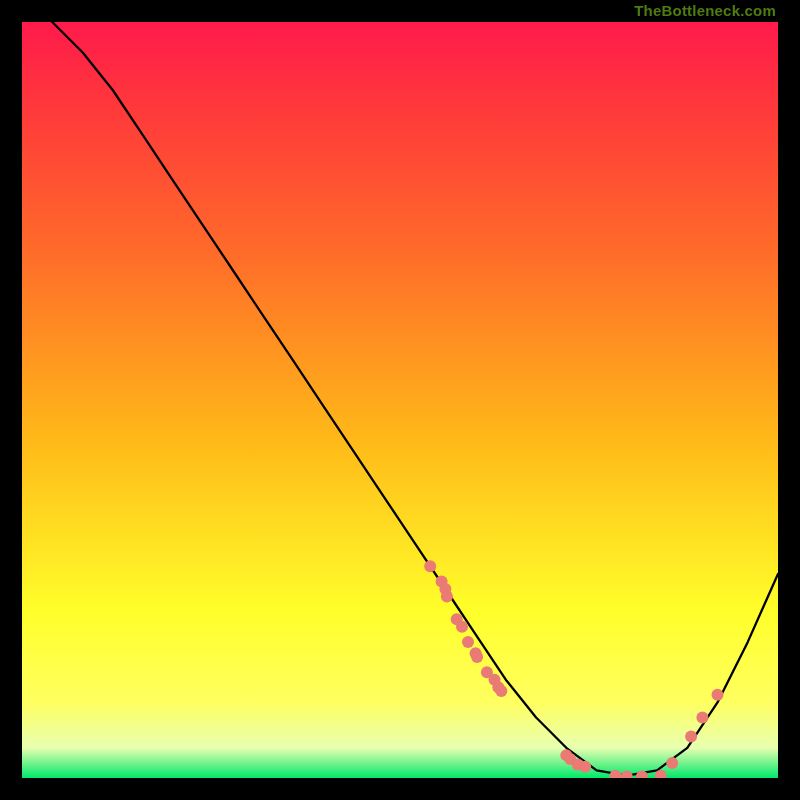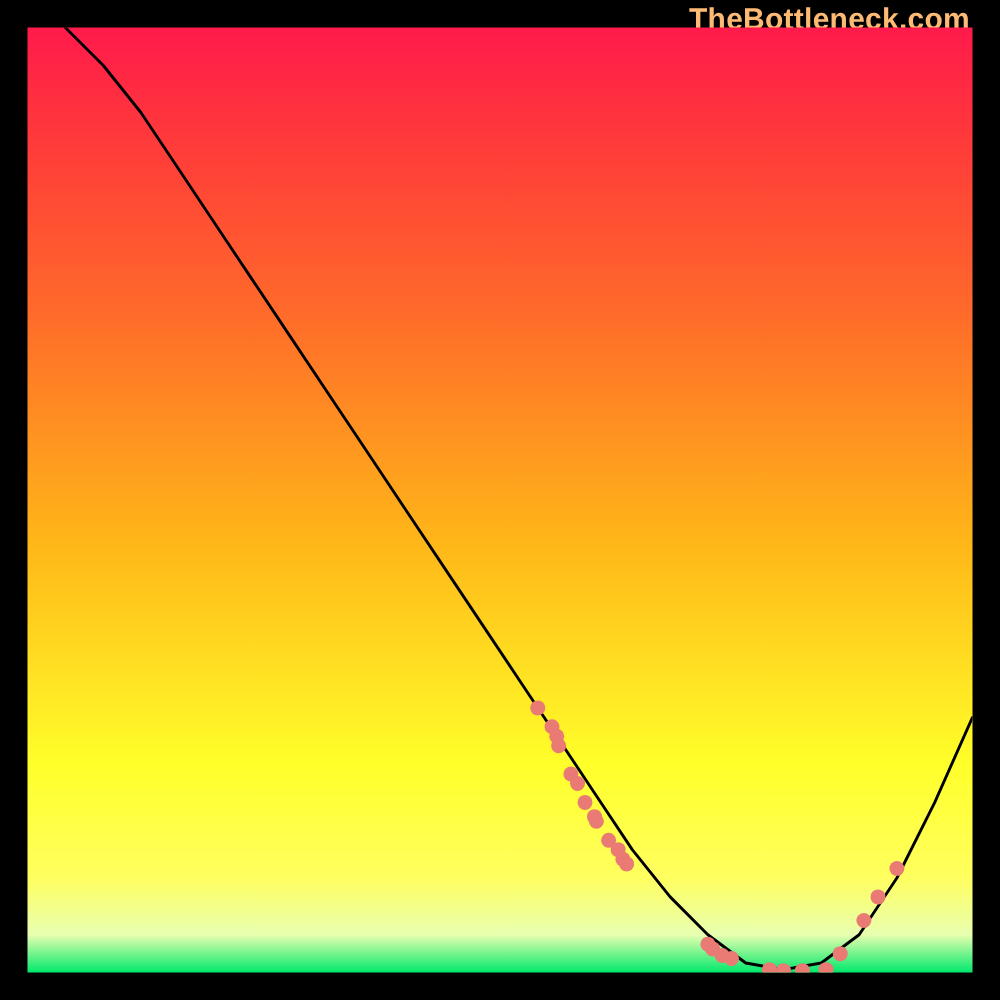--- a/index.html
+++ b/index.html
@@ -30,23 +30,23 @@
       #ffb818 55%,
       #ffff2a 78%,
       #ffff60 90%,
       #e8ffb0 96%,
       #00e86b 100%);
   }
   .watermark {
     position: absolute;
     top: 2px;
     right: 24px;
-    font-size: 24px;
+    font-size: 15px;
     font-weight: 700;
-    color: #fdba74;
+    color: #4d7c0f;
     letter-spacing: 0.2px;
     user-select: none;
   }
   svg.curve {
     position: absolute;
     left: 0;
     top: 0;
     width: 756px;
     height: 756px;
   }

